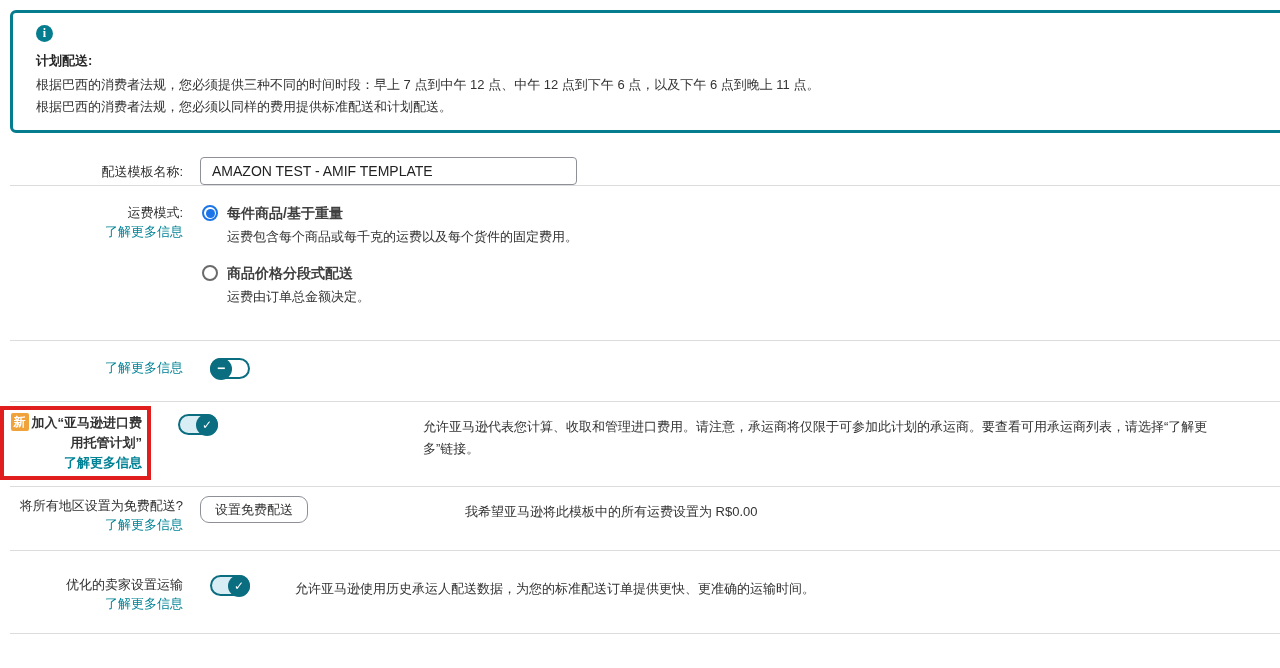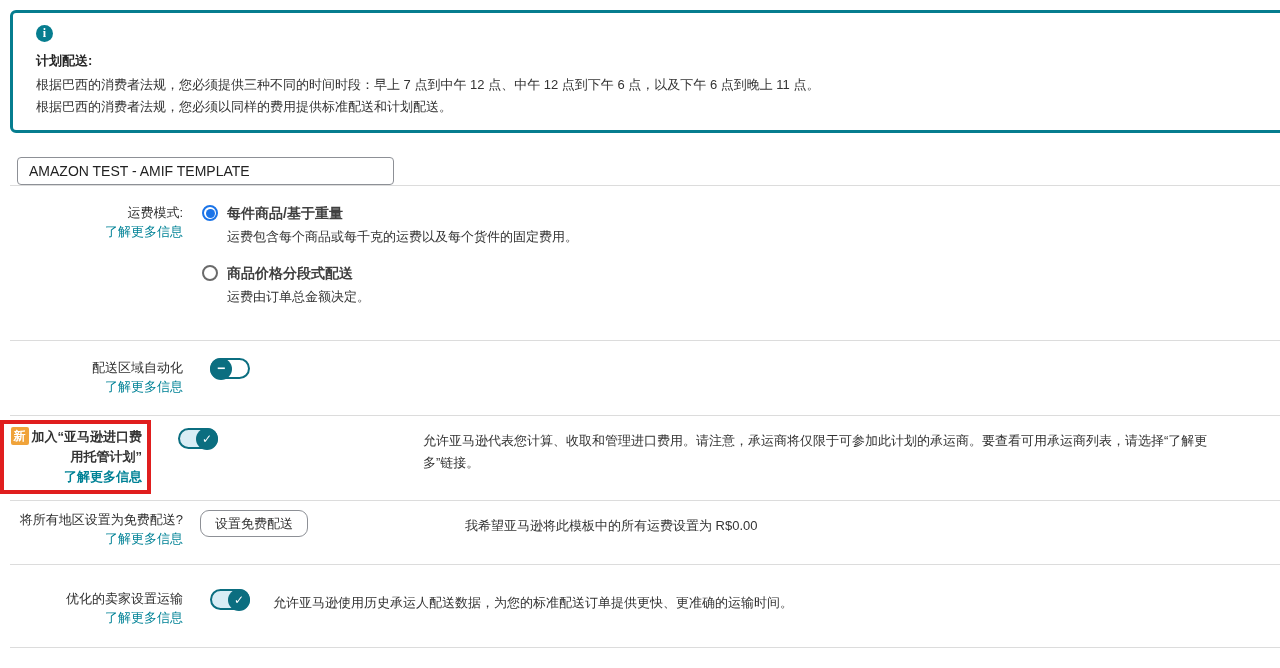--- a/index.html
+++ b/index.html
@@ -68,33 +68,34 @@
   
   .row-free { padding:9px 0 16px 0; }
   .lcol-free { }
   .free-btn { margin-left:17px; height:27px; padding:0 14px; background:#fff;
     border:1px solid #8d9096; border-radius:9px; font-size:13px; color:#333;
     font-family:"Liberation Sans",sans-serif; cursor:pointer; }
   .desc-free { margin-left:157px; margin-top:5px; }
 
   
   .row-opt { padding:24px 12px 20px 0; }
-  .desc-opt { margin-left:23px; margin-top:3px; }
+  .desc-opt { margin-left:45px; margin-top:3px; }
 </style>
 </head>
 <body>
 
 <div class="info-box">
   <div class="info-icon">i</div>
   <div class="info-title">计划配送:</div>
   <div class="info-line">根据巴西的消费者法规，您必须提供三种不同的时间时段：早上 7 点到中午 12 点、中午 12 点到下午 6 点，以及下午 6 点到晚上 11 点。</div>
   <div class="info-line">根据巴西的消费者法规，您必须以同样的费用提供标准配送和计划配送。</div>
 </div>
 
 <div class="row row-template">
+  <div class="lcol">配送模板名称:</div>
   <input class="template-input" type="text" value="AMAZON TEST - AMIF TEMPLATE" style="">
 </div>
 
 <div class="divider"></div>
 
 <div class="row row-rate">
   <div class="lcol">
     <div>运费模式:</div>
     <a href="#" class="learn-more">了解更多信息</a>
   </div>
@@ -113,21 +114,20 @@
         <div class="option-desc">运费由订单总金额决定。</div>
       </div>
     </div>
   </div>
 </div>
 
 <div class="divider"></div>
 
 <div class="row row-region">
   <div class="lcol">
-    <div>配送区域自动化</div>
     <a href="#" class="learn-more">了解更多信息</a>
   </div>
   <div class="ccol">
     <span class="toggle toggle-off">
       <span class="knob"></span>
     </span>
   </div>
 </div>
 
 <div class="divider"></div>

